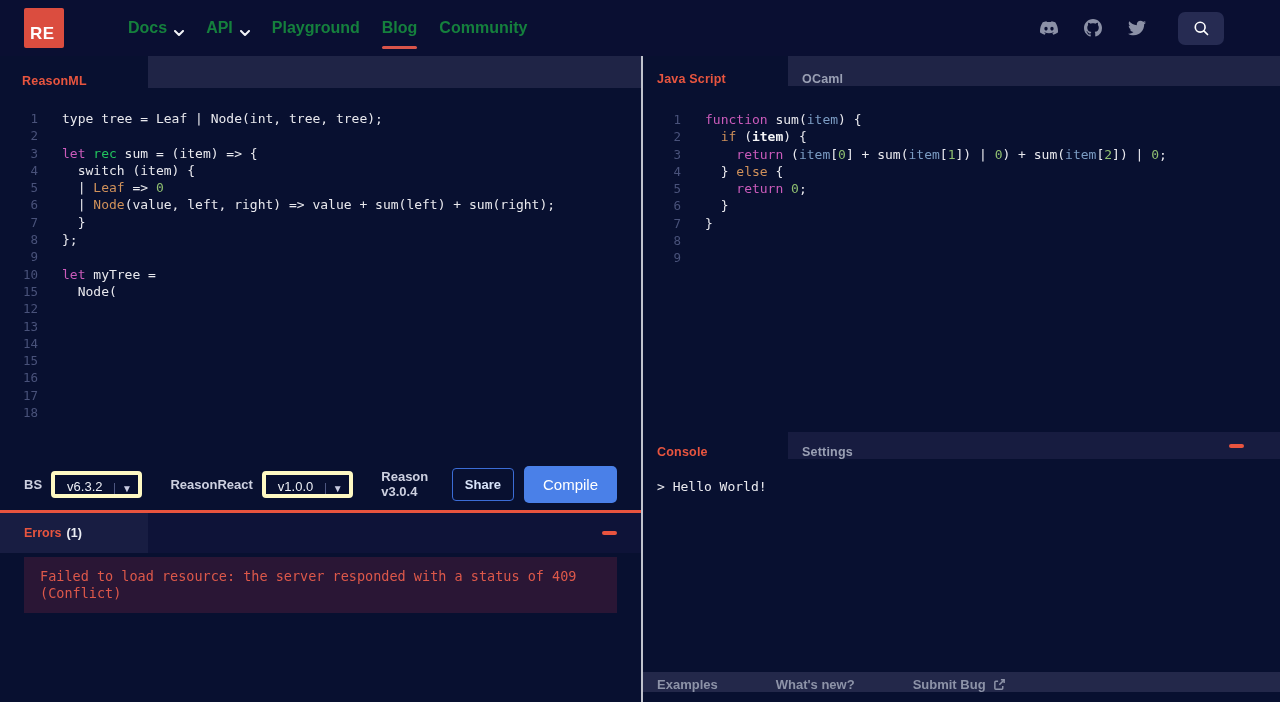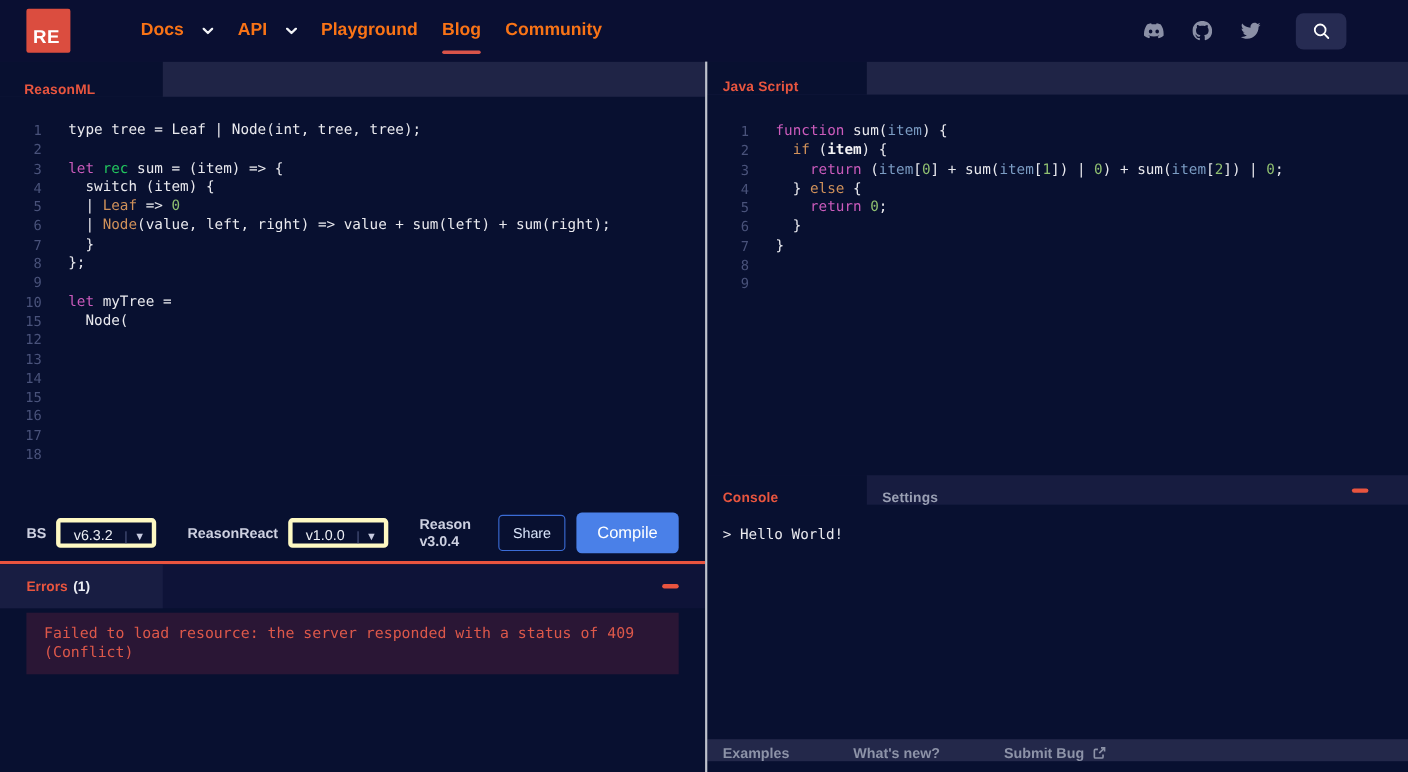--- a/index.html
+++ b/index.html
@@ -6,21 +6,21 @@
   html,body { width:1280px; height:702px; overflow:hidden; }
   body { background:#081030; font-family:"Liberation Sans", sans-serif; position:relative; }
 
   
   .header { position:absolute; top:0; left:0; width:1280px; height:56px; background:#0a0f32;
             display:flex; align-items:center; padding:0 56px 0 24px; z-index:5; }
   .logo { width:40px; height:40px; background:#db4d3f; display:flex; align-items:flex-end;
           padding:4px 6px; border-radius:2px; }
   .logo span { color:#fff; font-weight:800; font-size:17px; letter-spacing:.5px; }
   .nav { display:flex; align-items:center; gap:22px; margin-left:64px; }
-  .nav-item { display:flex; align-items:center; gap:17px; color:#f97316; font-size:16px;
+  .nav-item { display:flex; align-items:flex-end; gap:7px; color:#15803d; font-size:16px;
               font-weight:600; cursor:pointer; position:relative; padding:6px 0; }
   .nav-item.active::after { content:""; position:absolute; left:0; right:0; bottom:-6px;
               height:3px; background:#d9544a; border-radius:2px; }
   .nav-chev { width:10px; height:7px; }
   .hdr-right { margin-left:auto; display:flex; align-items:center; gap:26px; }
   .soc-icon { width:18px; height:18px; fill:#8b90a6; cursor:pointer; }
   .search-btn { width:46px; height:33px; background:#262b52; border-radius:7px; border:none;
                 display:flex; align-items:center; justify-content:center; margin-left:6px; cursor:pointer; }
 
   
@@ -54,21 +54,21 @@
   
   .toolbar { height:52px; display:flex; align-items:center; padding:0 24px; }
   .tb-label { color:#cdd0e0; font-size:13px; font-weight:600; }
   .dropdown { display:flex; align-items:flex-end; height:27px; border:4px solid #fef9c3;
               border-radius:4px; margin-left:9px; cursor:pointer; background:transparent; }
   .dd-val { display:flex; align-items:center; padding:0 12px; color:#eceef4; font-size:13px; }
   .dd-caret { display:flex; align-items:center; justify-content:center; width:24px;
               border-left:1px solid #4d5680; color:#c8cbe0; font-size:10px; }
   .tb-ver { color:#cdd0e0; font-size:13px; font-weight:700; margin-left:28px; }
   .share-btn { margin-left:auto; background:transparent; border:1px solid #3b6cd6; border-radius:4px;
-               color:#d9e4fa; font-size:13px; font-weight:400; padding:8px 12px; cursor:pointer;
+               color:#d9e4fa; font-size:13px; font-weight:700; padding:8px 12px; cursor:pointer;
                font-family:"Liberation Sans",sans-serif; }
   .compile-btn { margin-left:10px; background:#4a80e8; border:none; border-radius:5px; color:#fff;
                  font-size:15px; padding:10px 19px; cursor:pointer; font-family:"Liberation Sans",sans-serif; }
 
   
   .err-topline { height:3px; background:#e8543f; }
   .err-bar { height:40px; background:#0e1338; display:flex; align-items:center; padding-right:24px; }
   .err-tab { height:100%; width:148px; background:#181d42; display:flex; align-items:center;
              padding-left:24px; gap:5px; cursor:pointer; }
   .err-title { color:#e8553f; font-size:12.5px; font-weight:700; }
@@ -201,20 +201,23 @@
   </div>
 </div>
 
 <div class="divider"></div>
 
 <div class="right-panel">
   <div class="tabbar rt-tabbar" id="right-tabbar">
       <div class="tab active">
         <span>Java Script</span>
       </div>
+      <div class="tab ghost">
+        <span>OCaml</span>
+      </div>
     </div>
 
   <div class="editor right-editor" id="right-editor">
       <div class="crow"><div class="ln">1</div><div class="ct"><span class="tok-kw1">function</span><span class="tok-plain"> sum(</span><span class="tok-param">item</span><span class="tok-plain">) {</span></div></div>
       <div class="crow"><div class="ln">2</div><div class="ct"><span class="tok-plain">  </span><span class="tok-orange">if</span><span class="tok-plain"> (</span><span class="tok-boldw">item</span><span class="tok-plain">) {</span></div></div>
       <div class="crow"><div class="ln">3</div><div class="ct"><span class="tok-plain">    </span><span class="tok-kw1">return</span><span class="tok-plain"> (</span><span class="tok-param">item</span><span class="tok-plain">[</span><span class="tok-num">0</span><span class="tok-plain">] + sum(</span><span class="tok-param">item</span><span class="tok-plain">[</span><span class="tok-num">1</span><span class="tok-plain">]) | </span><span class="tok-num">0</span><span class="tok-plain">) + sum(</span><span class="tok-param">item</span><span class="tok-plain">[</span><span class="tok-num">2</span><span class="tok-plain">]) | </span><span class="tok-num">0</span><span class="tok-plain">;</span></div></div>
       <div class="crow"><div class="ln">4</div><div class="ct"><span class="tok-plain">  } </span><span class="tok-orange">else</span><span class="tok-plain"> {</span></div></div>
       <div class="crow"><div class="ln">5</div><div class="ct"><span class="tok-plain">    </span><span class="tok-kw1">return</span><span class="tok-plain"> </span><span class="tok-num">0</span><span class="tok-plain">;</span></div></div>
       <div class="crow"><div class="ln">6</div><div class="ct"><span class="tok-plain">  }</span></div></div>
       <div class="crow"><div class="ln">7</div><div class="ct"><span class="tok-plain">}</span></div></div>

